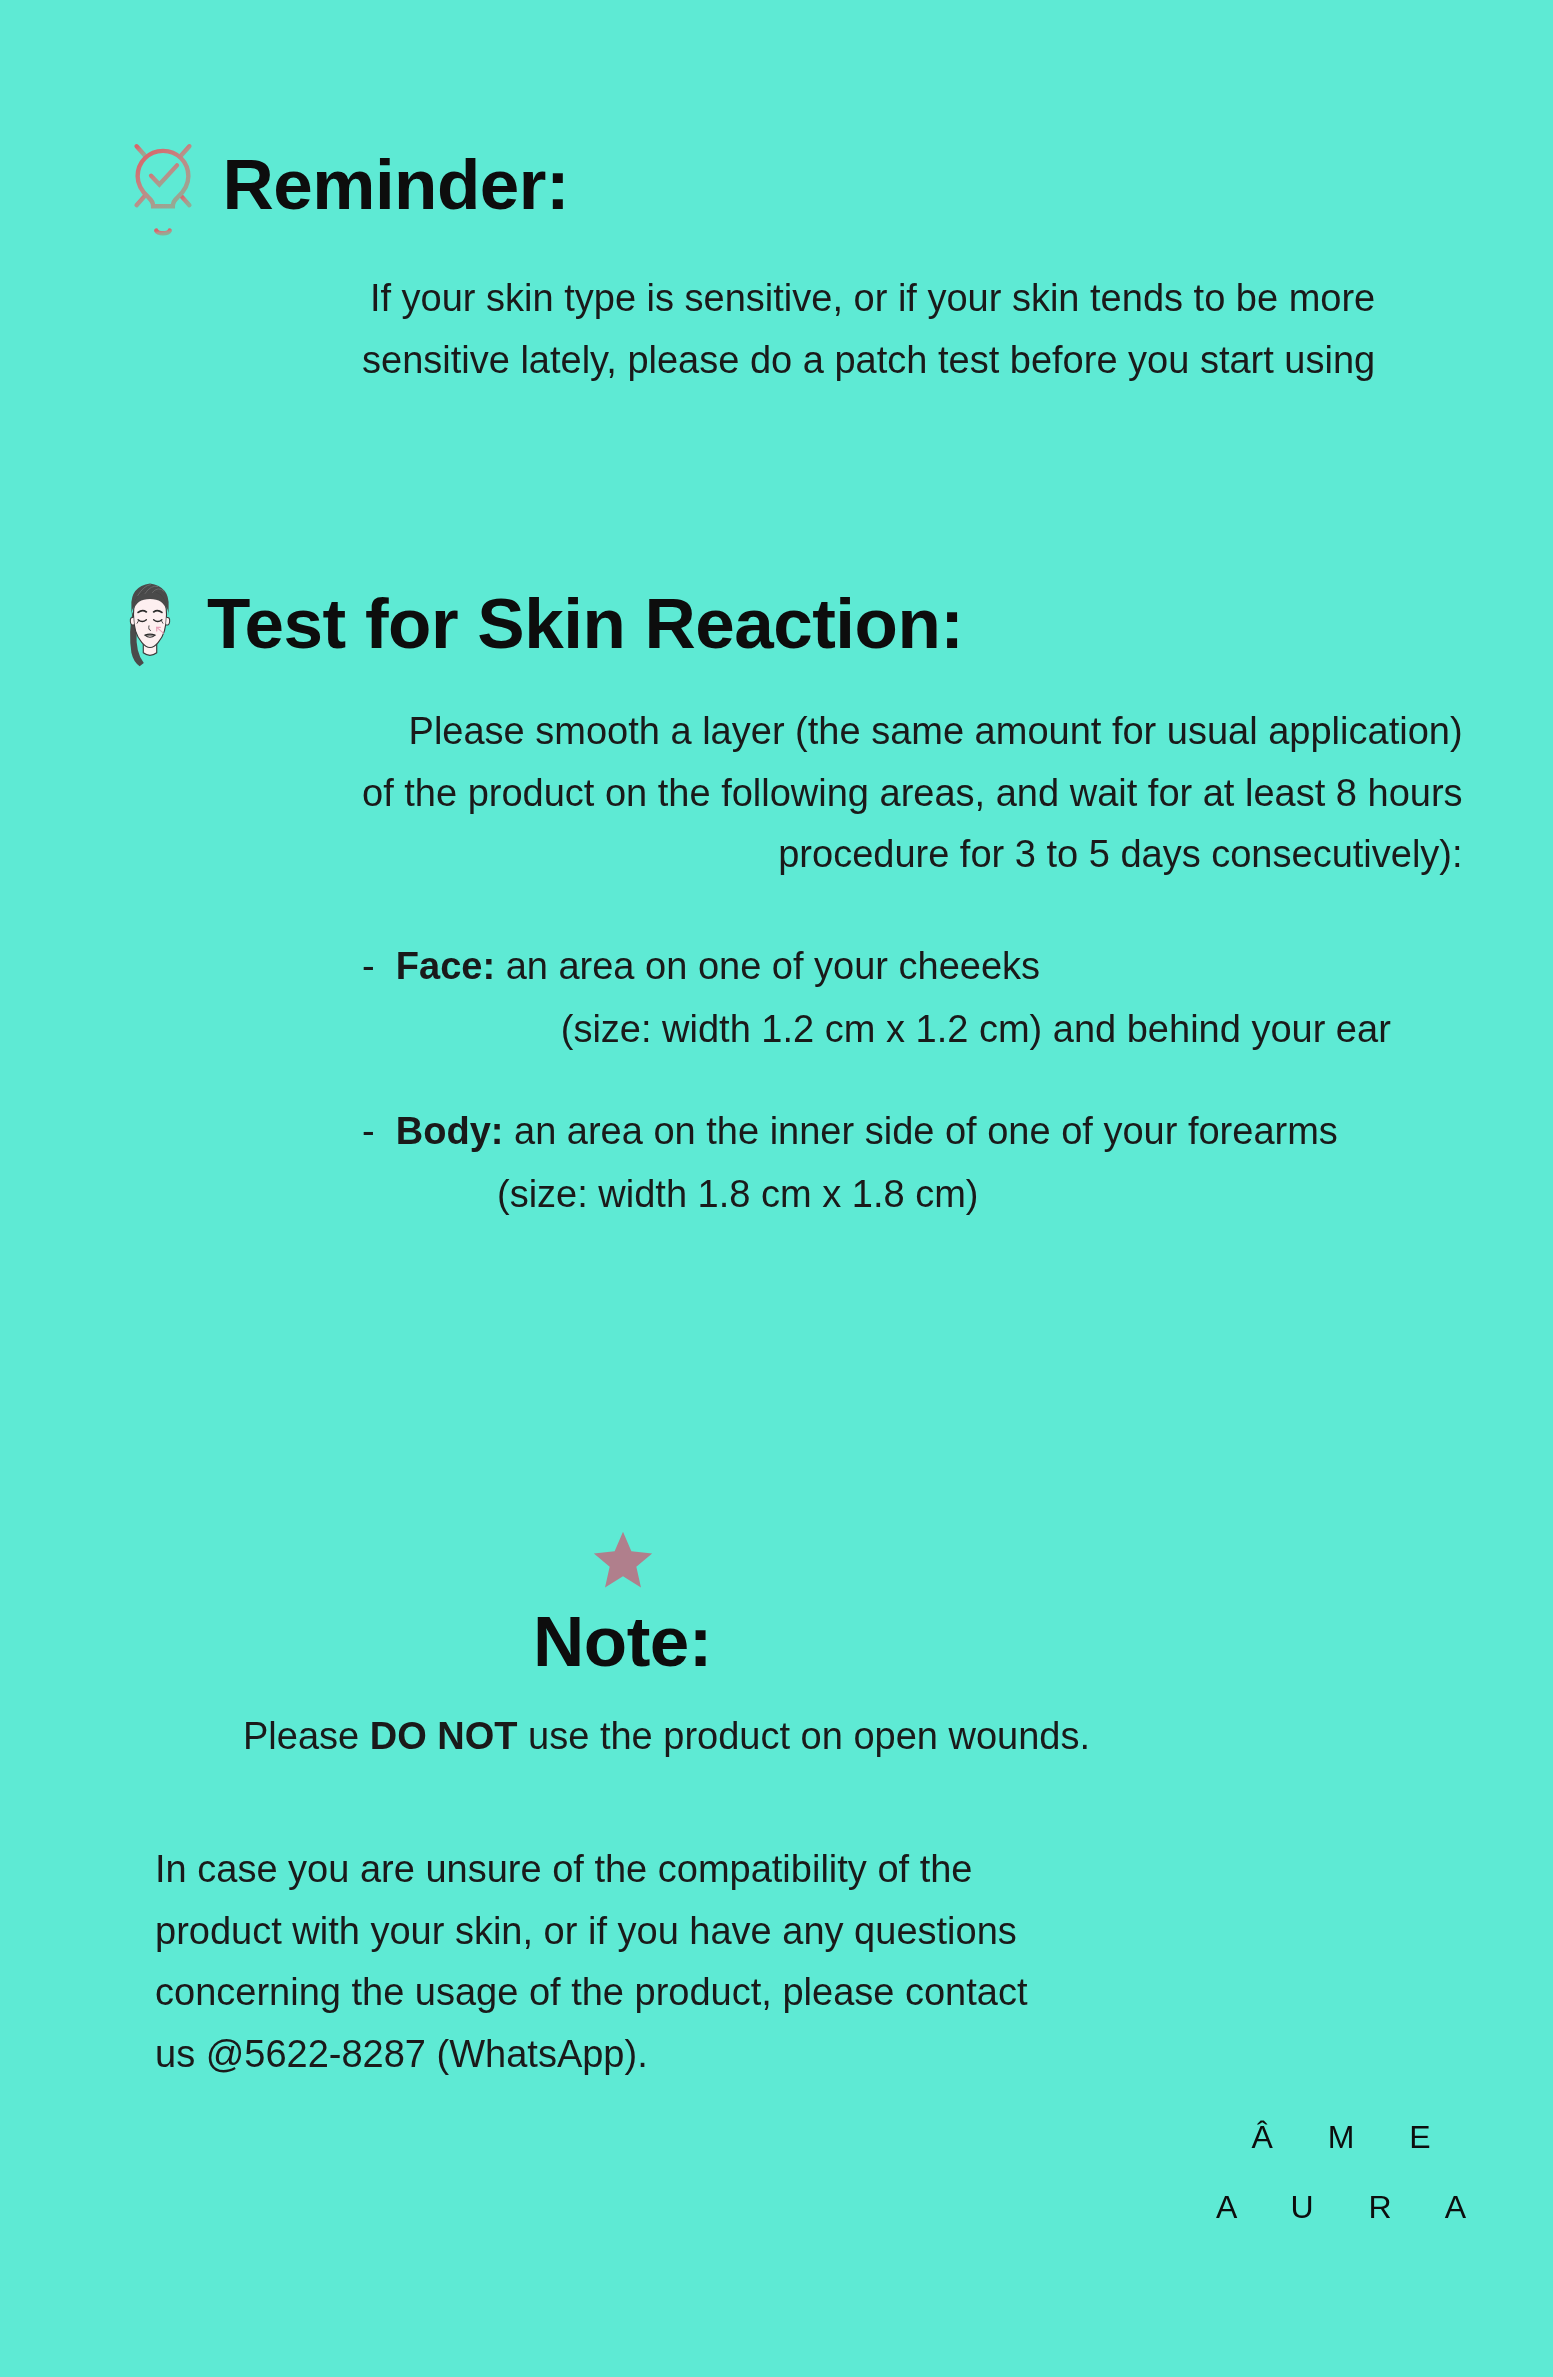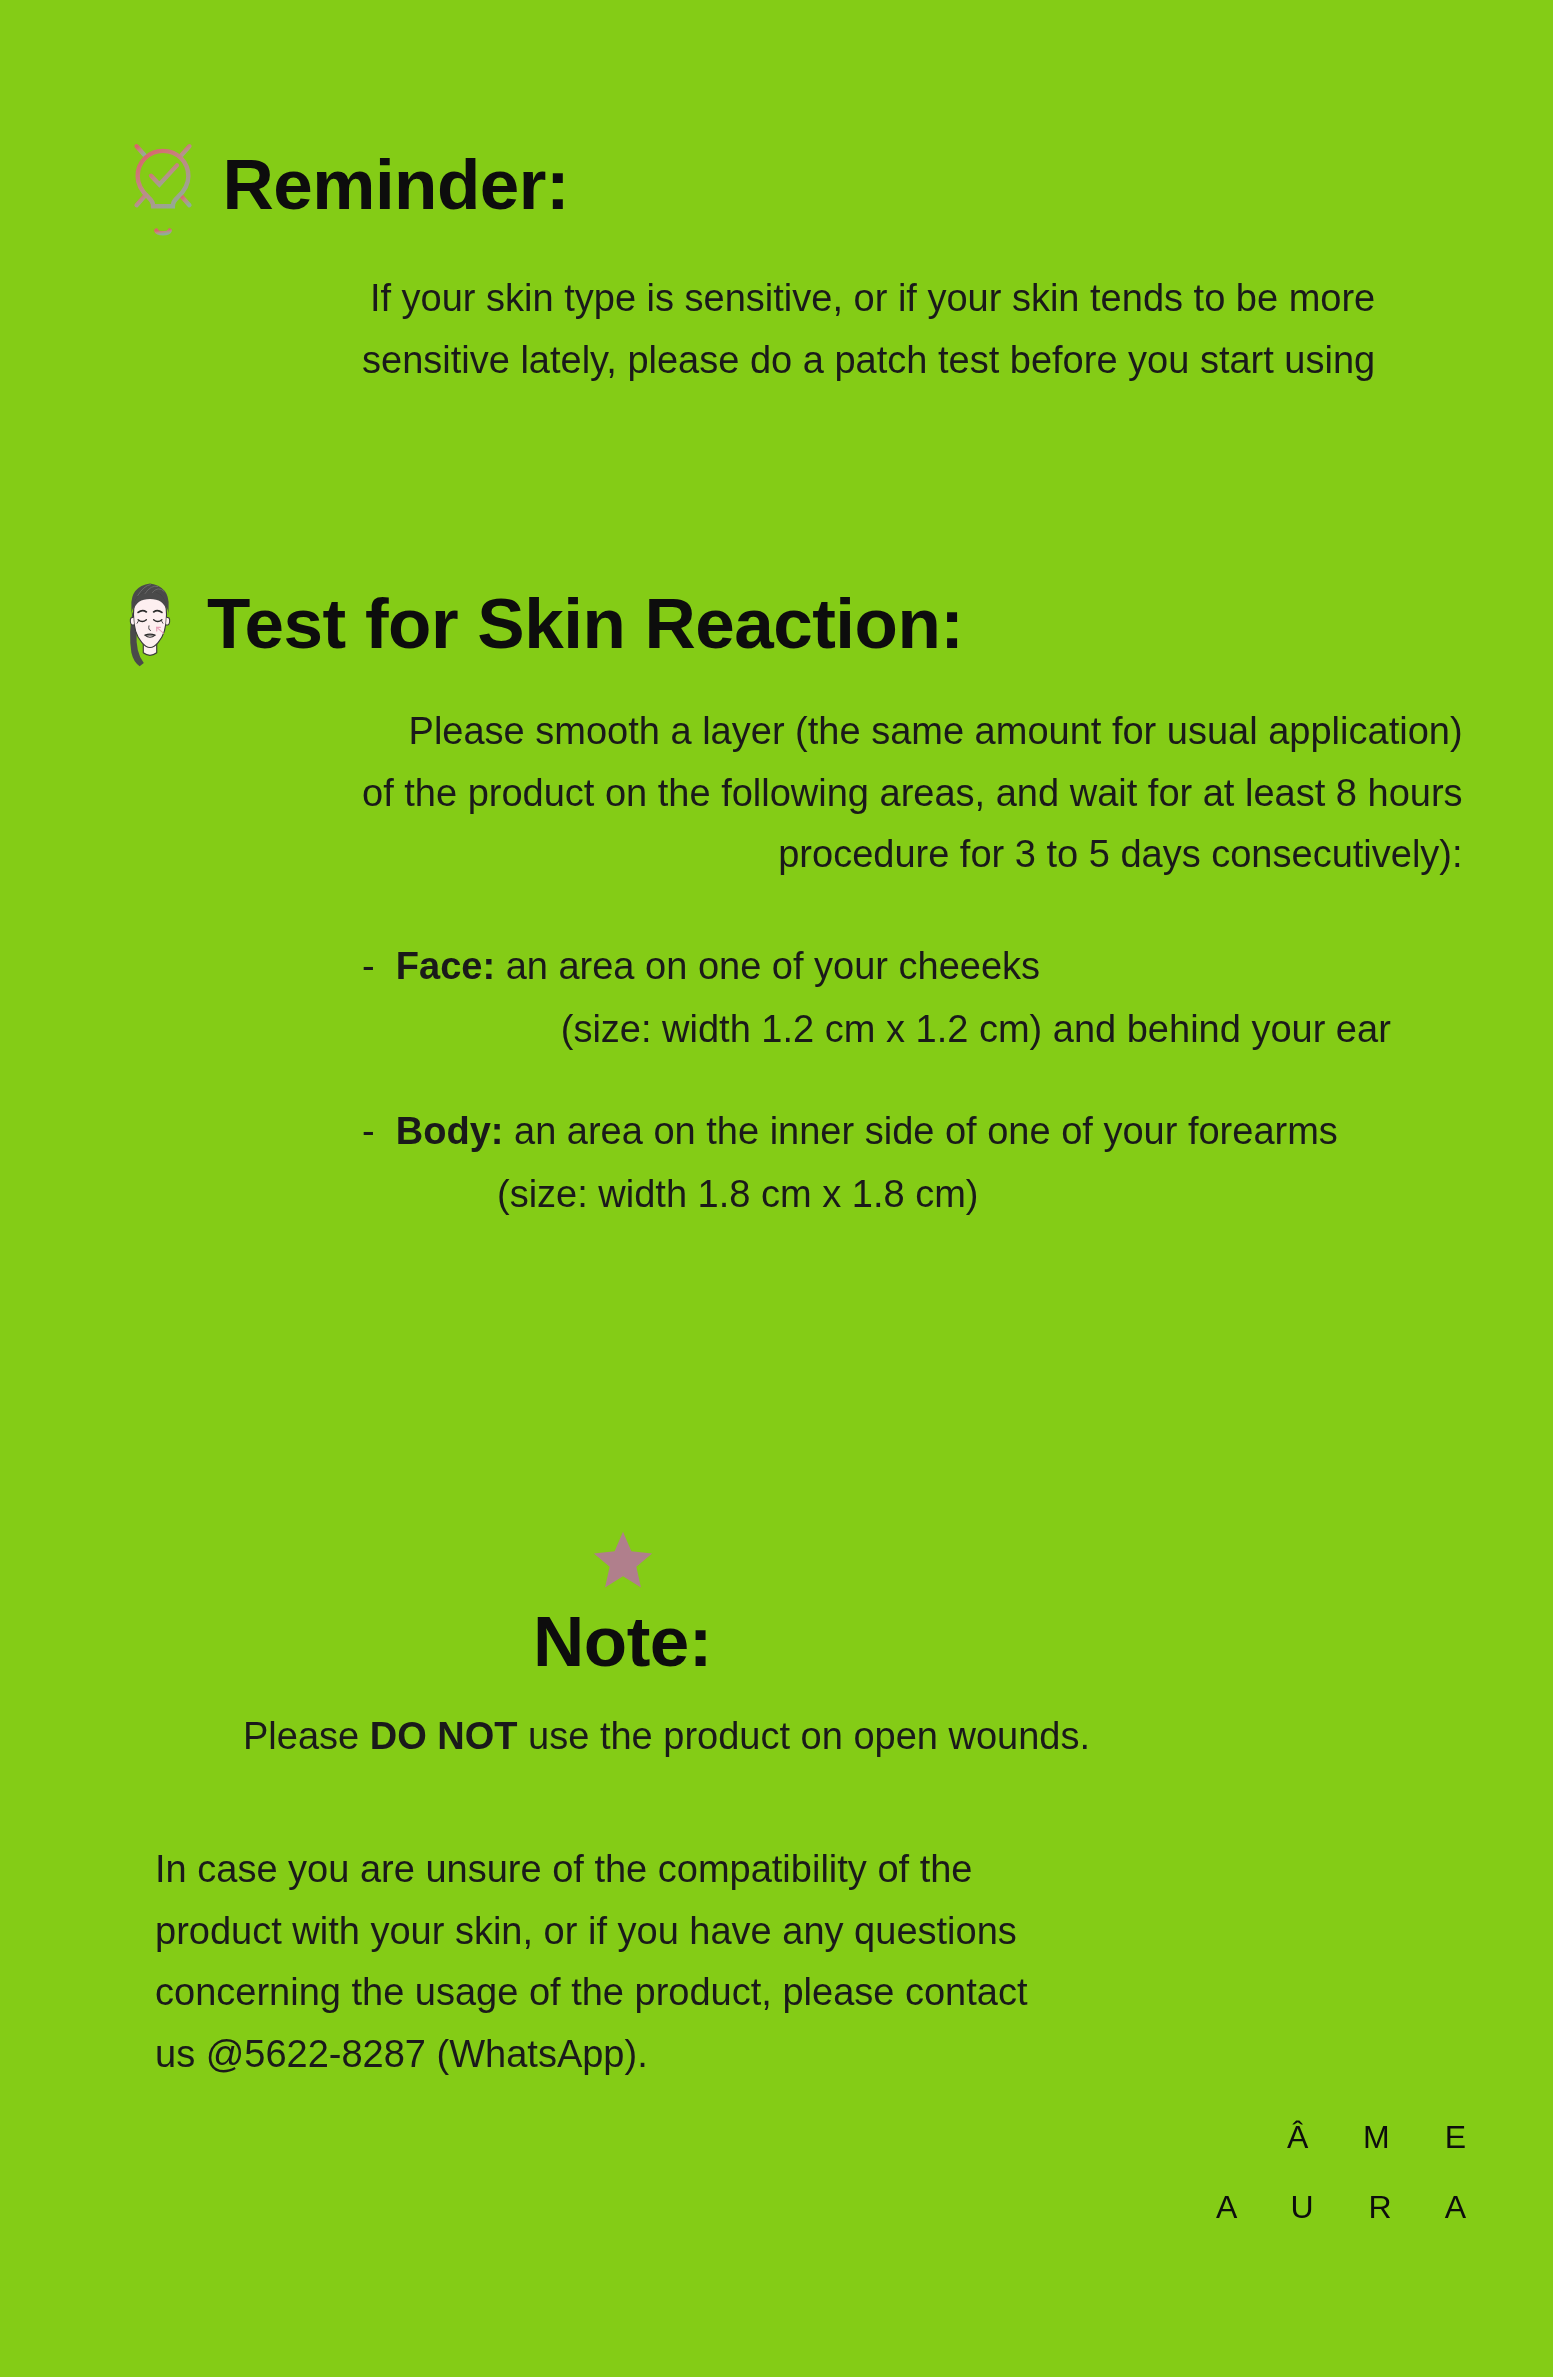--- a/index.html
+++ b/index.html
@@ -14,21 +14,21 @@
   body {
     font-family: "Liberation Sans", sans-serif;
     color: #111111;
     position: relative;
     overflow: hidden;
   }
 
   .page {
     width: 1554px;
     height: 2377px;
-    background: #84cc16;
+    background: #5eead4;
     position: relative;
     padding: 8px;
   }
 
   
   .heading-row {
     display: flex;
     align-items: center;
     gap: 15.5px;
   }
@@ -76,21 +76,21 @@
   }
 
   .size-line-body {
     margin-left: 378px;
   }
 
   
   .brand {
     position: absolute;
     right: 88px;
-    text-align: right;
+    text-align: center;
   }
 
   .brand-line {
     font-size: 32px;
     font-weight: 400;
     letter-spacing: 23px;
     color: #0d0d0d;
     line-height: 1.0;
     
     margin-right: -23px;

